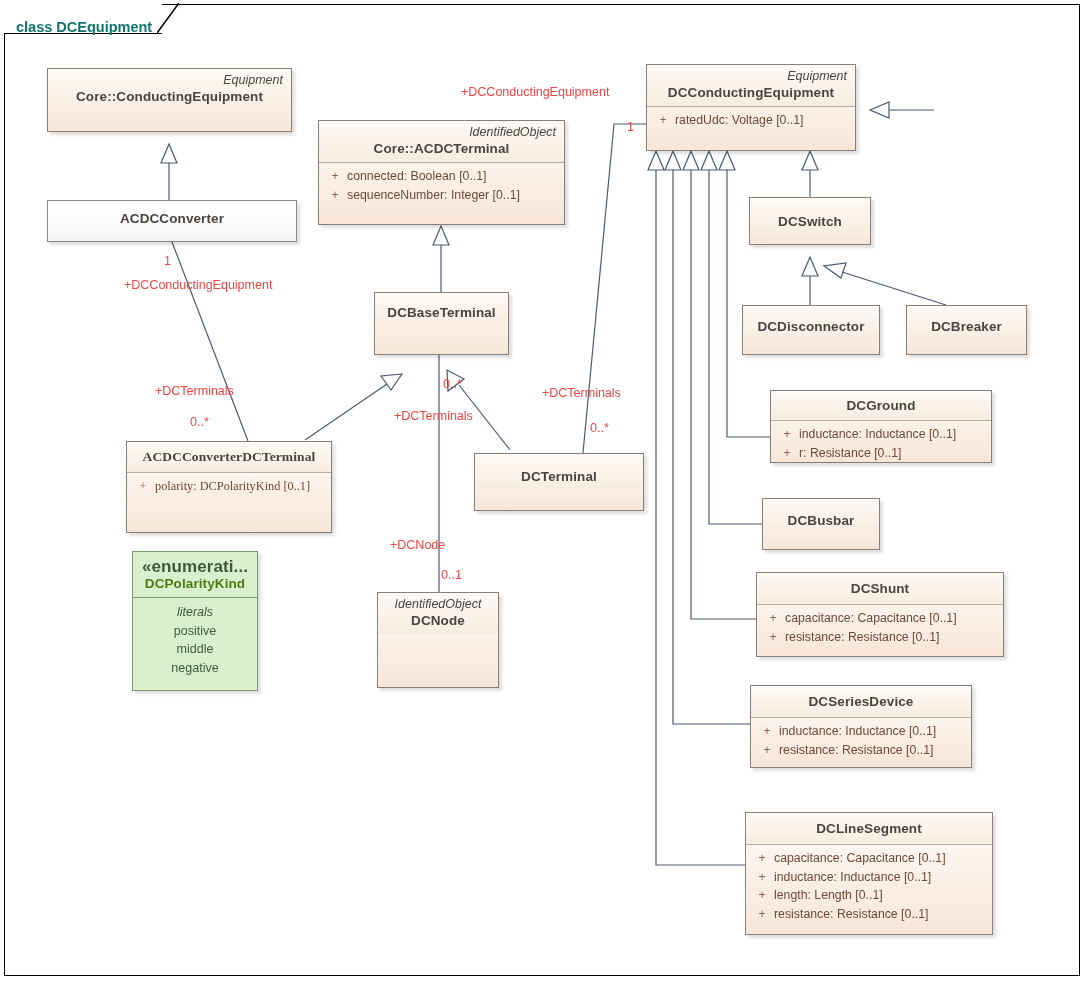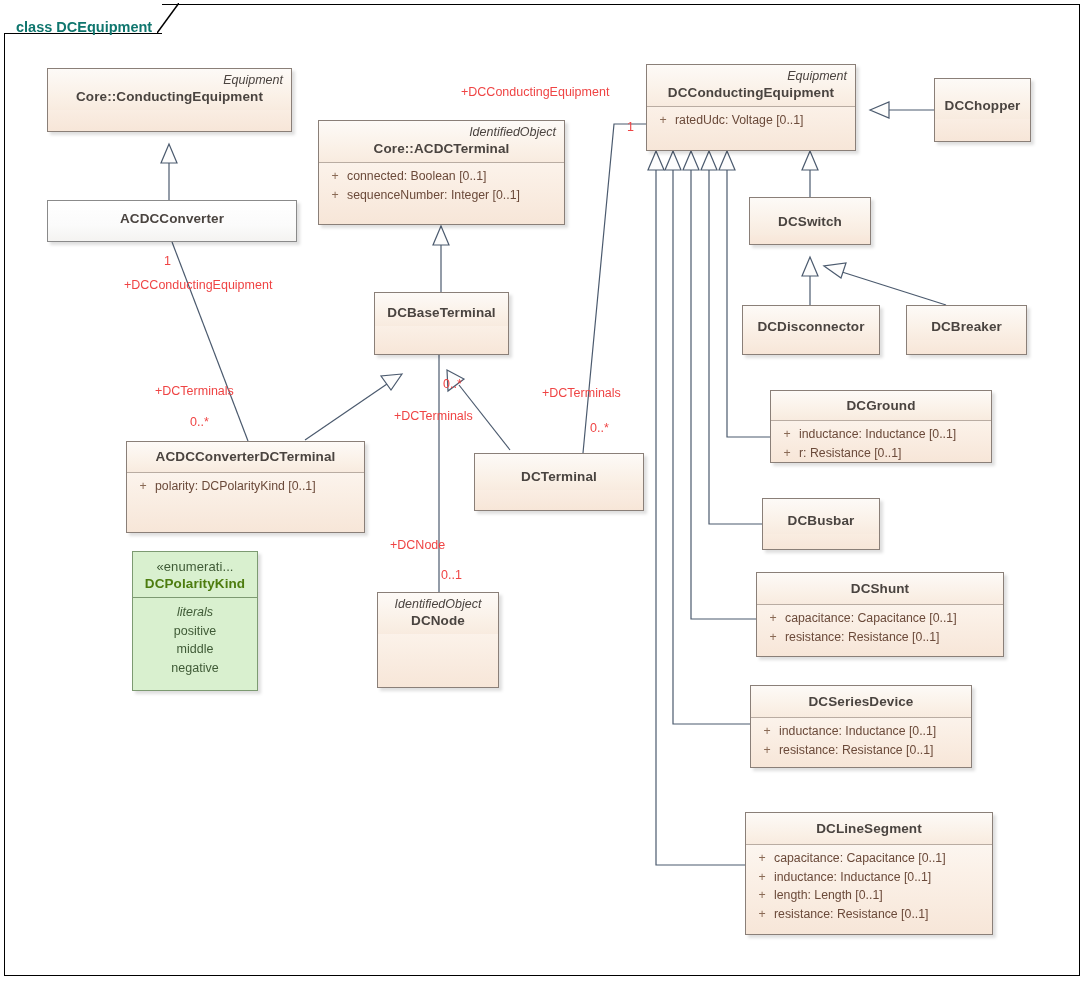--- a/index.html
+++ b/index.html
@@ -179,25 +179,20 @@
     </div>
     <div class="sep"></div>
     <div class="attrs">
       <div class="attr">
         <span class="vis">+</span>
         <span class="txt">ratedUdc: Voltage [0..1]</span>
       </div>
     </div>
   </div>
 
-  <div class="uml peach" style="left:934px;top:78px;width:97px;height:64px;">
-    <div class="hdr" style="padding-top:18px;">
-      <div class="cname">DCChopper</div>
-    </div>
-  </div>
 
   <div class="uml peach" style="left:749px;top:197px;width:122px;height:48px;">
     <div class="hdr" style="padding-top:15px;">
       <div class="cname">DCSwitch</div>
     </div>
   </div>
 
   <div class="uml peach" style="left:742px;top:305px;width:138px;height:50px;">
     <div class="hdr" style="padding-top:12px;">
       <div class="cname">DCDisconnector</div>
@@ -209,21 +204,21 @@
       <div class="cname">DCBreaker</div>
     </div>
   </div>
 
   <div class="uml peach" style="left:374px;top:292px;width:135px;height:63px;">
     <div class="hdr" style="padding-top:11px;">
       <div class="cname">DCBaseTerminal</div>
     </div>
   </div>
 
-  <div class="uml peach" style="left:126px;top:441px;width:239px;height:92px;">
+  <div class="uml peach" style="left:126px;top:441px;width:206px;height:92px;font-family:Liberation Serif, serif;">
     <div class="hdr" style="padding-top:6px;padding-bottom:7px;">
       <div class="cname">ACDCConverterDCTerminal</div>
     </div>
     <div class="sep"></div>
     <div class="attrs">
       <div class="attr">
         <span class="vis">+</span>
         <span class="txt">polarity: DCPolarityKind [0..1]</span>
       </div>
     </div>
@@ -319,21 +314,21 @@
       </div>
       <div class="attr">
         <span class="vis">+</span>
         <span class="txt">resistance: Resistance [0..1]</span>
       </div>
     </div>
   </div>
 
   <div class="uml green" style="left:132px;top:551px;width:126px;height:140px;">
     <div class="hdr" style="padding-top:6px;padding-bottom:5px;">
-      <div class="cname" style="font-size:13px;font-weight:normal;color:#3f5a36;">«enumerati...</div>
+      <div class="cname" style="font-size:17px;font-weight:bold;color:#3f5a36;">«enumerati...</div>
       <div class="cname" style="color:#4d7c0f;">DCPolarityKind</div>
     </div>
     <div class="sep"></div>
     <div class="attrs" style="padding-top:5px;">
       <div class="lit ital">literals</div>
       <div class="lit">positive</div>
       <div class="lit">middle</div>
       <div class="lit">negative</div>
     </div>
   </div>

